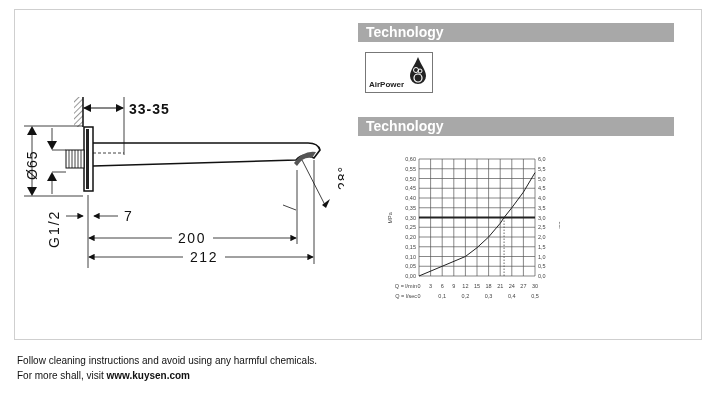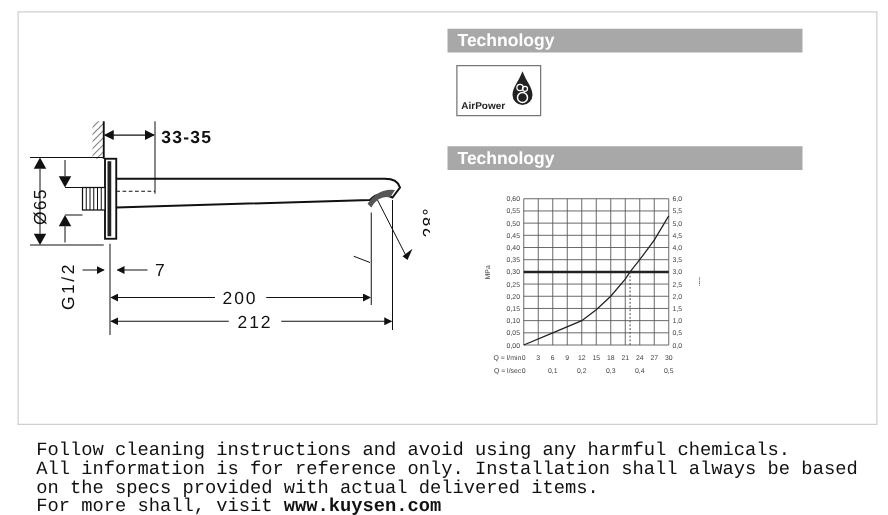--- a/index.html
+++ b/index.html
@@ -1,21 +1,21 @@
 <!DOCTYPE html>
 <html><head>
 <meta charset="utf-8">
 <style>
   html,body{margin:0;padding:0;background:#fff;}
   body{width:710px;height:412px;position:relative;overflow:hidden;font-family:"Liberation Sans",sans-serif;}
   .frame{position:absolute;left:14px;top:9px;width:688px;height:331px;border:1px solid #cfcfcf;box-sizing:border-box;background:#fff;}
-  .section-bar{position:absolute;left:358px;width:284px;height:19px;background:#a8a8a8;color:#fff;font-weight:bold;font-size:14px;line-height:19px;padding-left:8px;box-sizing:border-box;font-family:"Liberation Sans",sans-serif;}
+  .section-bar{position:absolute;left:358px;width:316px;height:19px;background:#a8a8a8;color:#fff;font-weight:bold;font-size:14px;line-height:19px;padding-left:8px;box-sizing:border-box;font-family:"Liberation Sans",sans-serif;}
   .tech-badge{position:absolute;left:365px;top:52px;width:68px;height:41px;border:1px solid #777;box-sizing:border-box;background:#fff;}
   .tech-badge .lbl{position:absolute;left:3px;bottom:3px;font-size:8px;font-weight:bold;color:#222;}
-  .footer{position:absolute;left:29px;top:353px;font-size:15px;color:#111;line-height:15px;font-family:Liberation Mono, monospace;}
+  .footer{position:absolute;left:17px;top:353px;font-size:10px;color:#111;line-height:15px;font-family:Liberation Sans, sans-serif;}
   .footer b{font-weight:bold;}
   svg text{font-family:"Liberation Sans",sans-serif;}
 </style>
 </head>
 <body>
 
 <div class="frame"></div>
 
 <svg style="position:absolute;left:14px;top:90px;" width="330" height="190" viewBox="14 90 330 190">
   <defs>
@@ -173,15 +173,14 @@
     <text x="155" y="148" font-size="5.5" text-anchor="middle" fill="#444">0,5</text>
     <text font-size="5.5" fill="#444" transform="translate(12,73.5) rotate(-90)">MPa</text>
     <text font-size="5.5" fill="#444" transform="translate(179,71.5) rotate(90)">bar</text>
     <line x1="39" y1="67.5" x2="155" y2="67.5" stroke="#222" stroke-width="2"></line>
     <line x1="124.06666666666666" y1="67.5" x2="124.06666666666666" y2="126" stroke="#444" stroke-width="0.8" stroke-dasharray="1.5,1.5"></line>
     <polyline points="39,126 62.2,116.25 85.4,106.5 97,97.725 108.6,87 120.19999999999999,73.35 124.06666666666666,67.5 131.8,57.75 143.4,42.150000000000006 155,22.64999999999999" fill="none" stroke="#222" stroke-width="1"></polyline>
   </svg>
 
 <div class="footer">
   <div>Follow cleaning instructions and avoid using any harmful chemicals.</div>
-  <div>All information is for reference only. Installation shall always be based on the specs provided with actual delivered items.</div>
   <div><span>For more shall, visit </span><b>www.kuysen.com</b></div>
 </div>
 
 </body></html>

